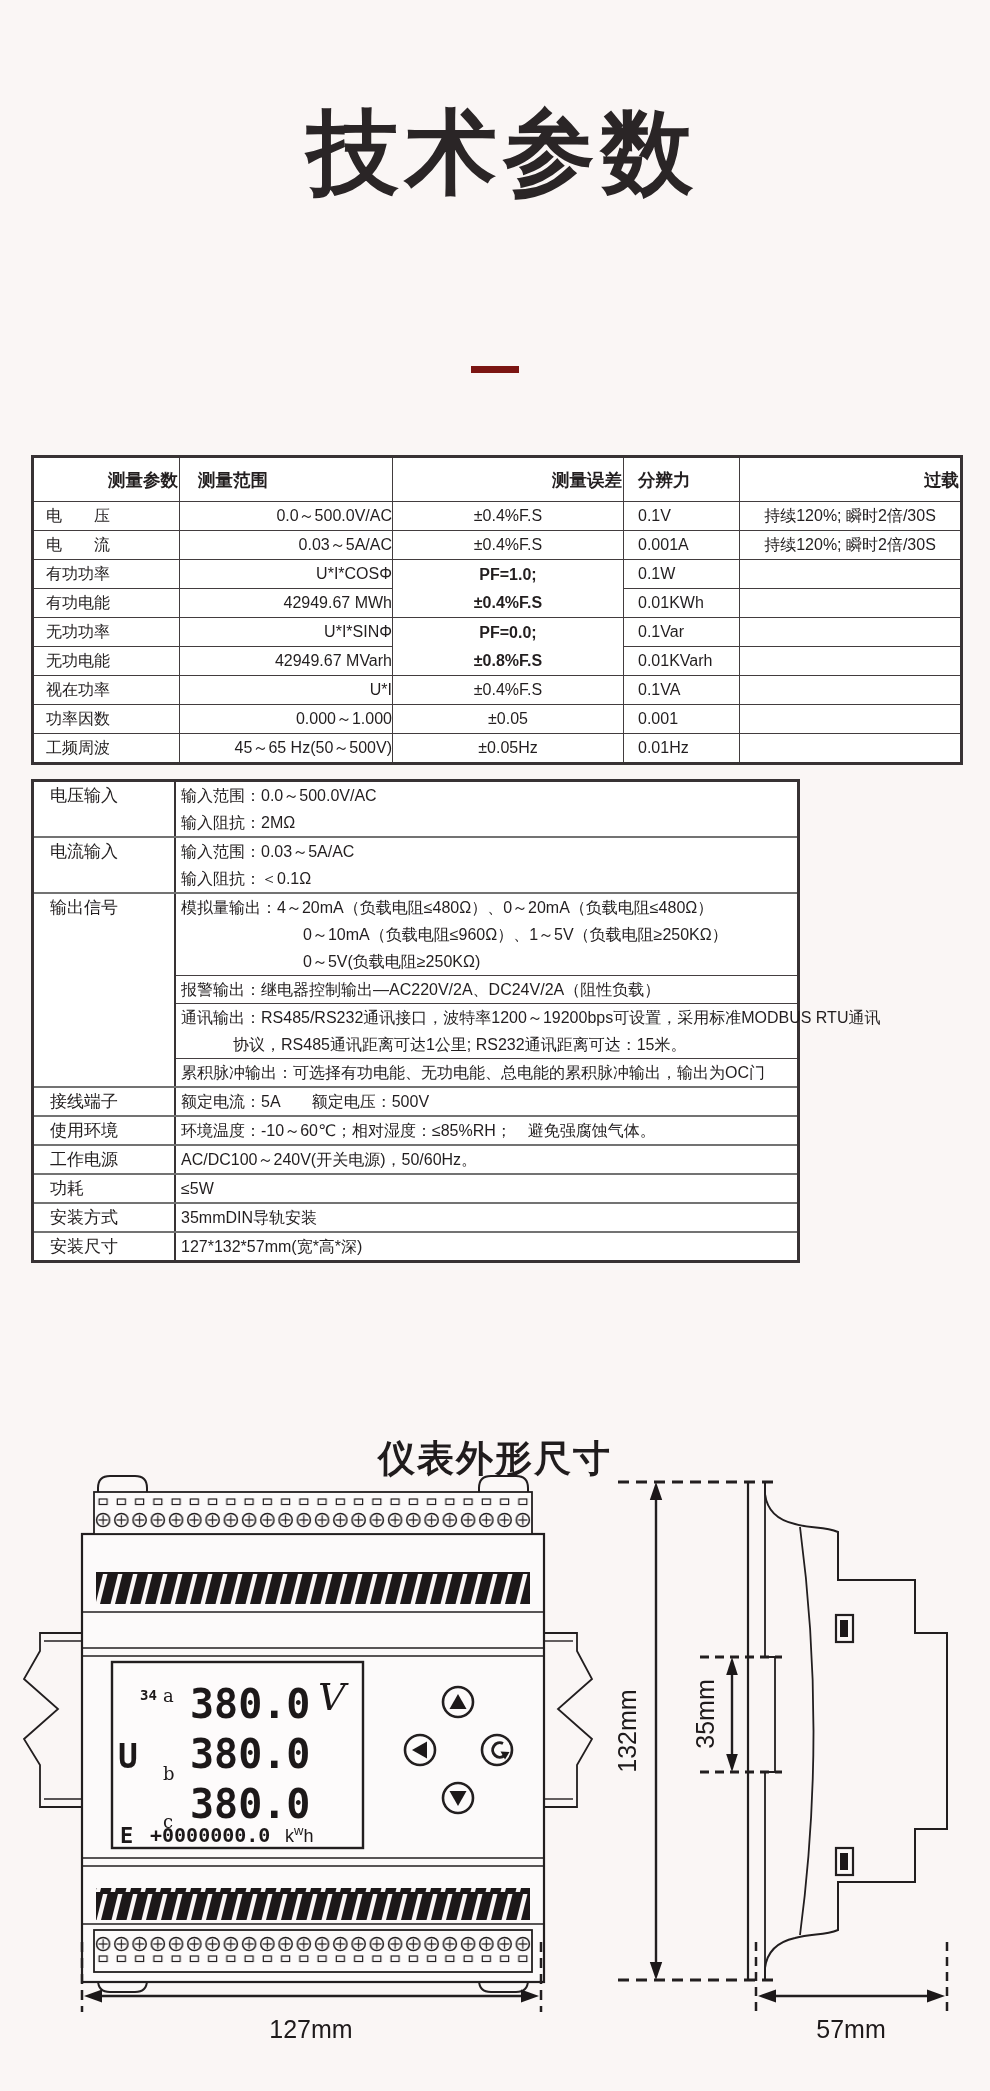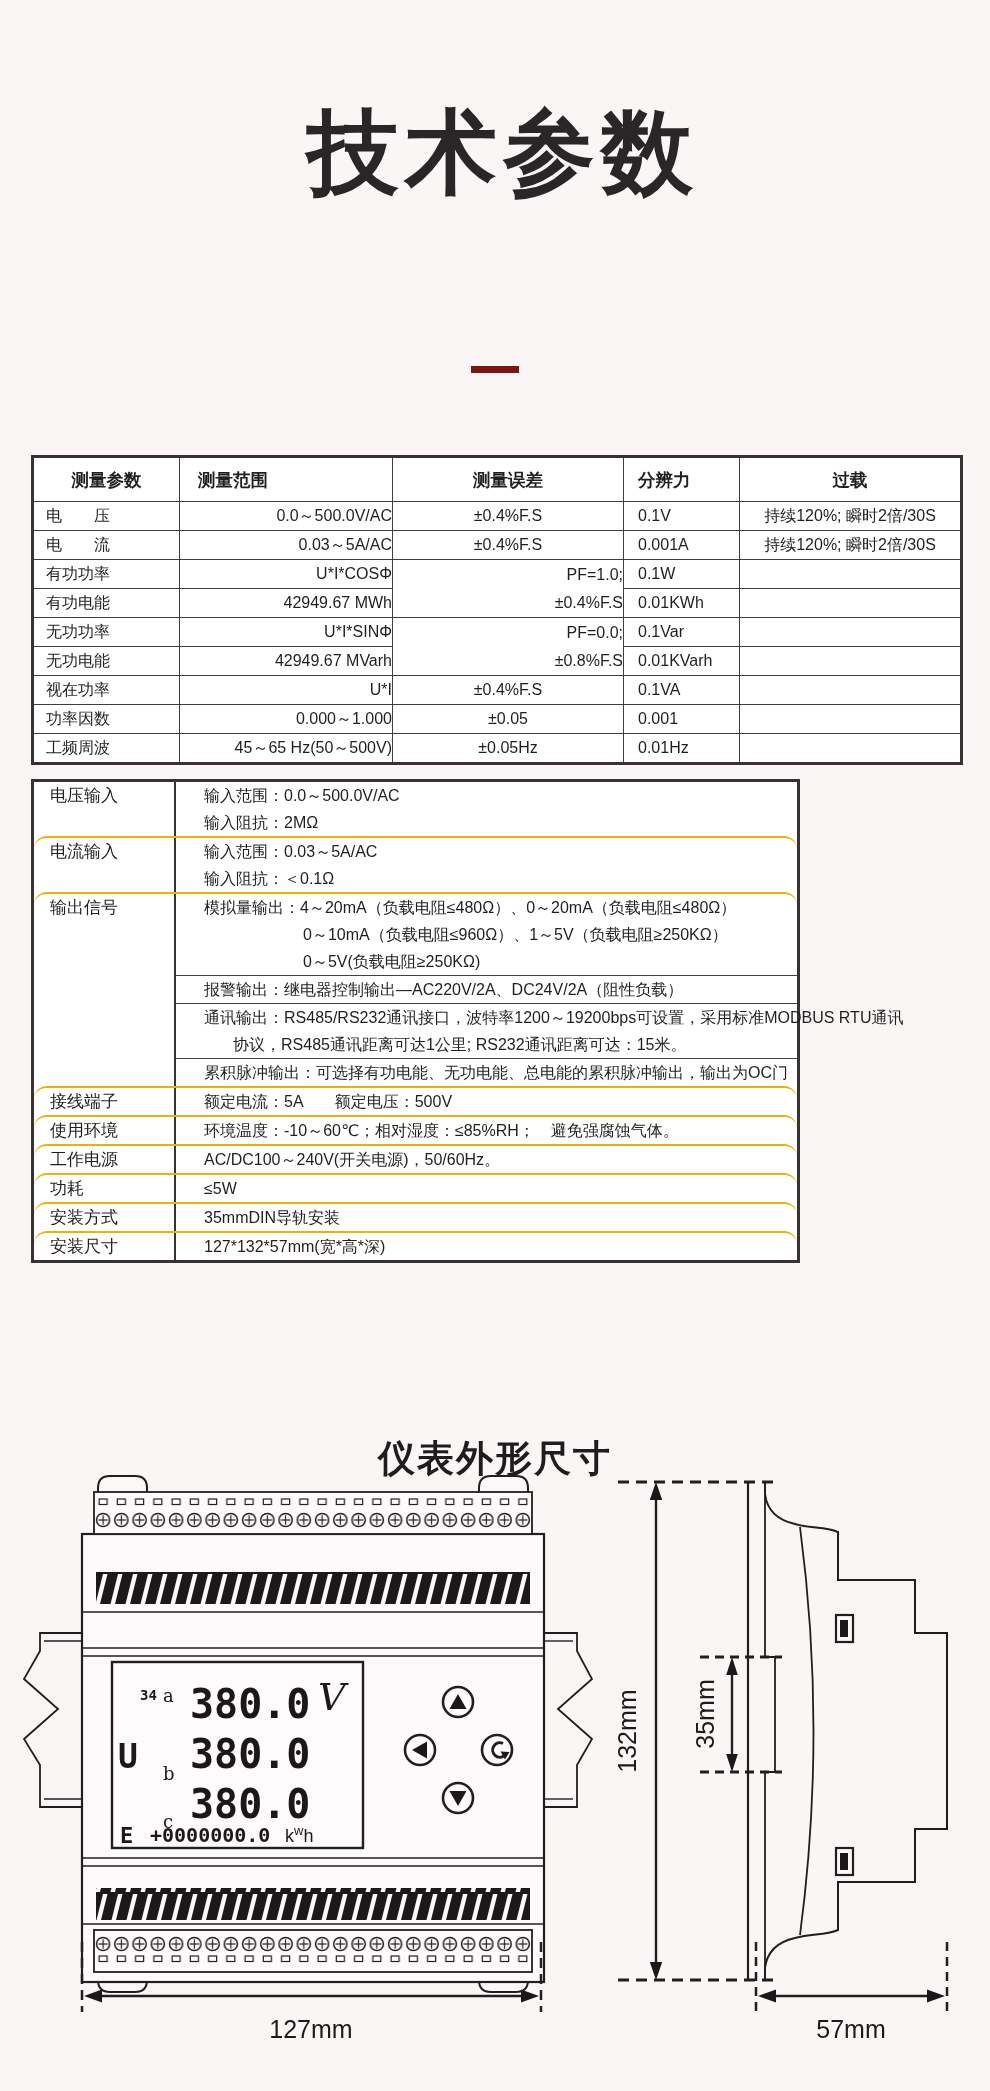--- a/index.html
+++ b/index.html
@@ -16,42 +16,42 @@
   .divider{
     position:absolute;top:366px;left:471px;width:48px;height:7px;background:#7b1512;
   }
   
   #t1{
     position:absolute;top:455px;left:31px;width:929px;
     border-collapse:collapse;table-layout:fixed;background:#ffffff;
     border:3px solid #383234;
   }
   #t1 th,#t1 td{border:1.6px solid #423c3e;overflow:hidden;white-space:nowrap;}
-  #t1 th{height:41px;font-size:17.5px;font-weight:700;text-align:center;}
+  #t1 th{height:41px;font-size:17.5px;font-weight:700;text-align:right;}
   #t1 th.c1{text-align:left;padding-left:18px;}
   #t1 th.c3{text-align:left;padding-left:14px;}
   #t1 td{height:28px;font-size:16px;padding:0;}
   #t1 td.c0{text-align:left;padding-left:12px;}
   #t1 td.c1{text-align:right;padding-left:18px;}
   #t1 td.c2{text-align:center;}
   #t1 td.c3{text-align:left;padding-left:14px;}
   #t1 td.c4{text-align:center;}
-  #t1 td .m{height:28px;line-height:28px;text-align:right;}
+  #t1 td .m{height:28px;line-height:28px;text-align:center;font-weight:bold;}
   
   #t2{
     position:absolute;top:779px;left:31px;width:769px;box-sizing:border-box;
     border:3px solid #383234;background:#ffffff;
   }
   #t2 .row{display:flex;}
-  #t2 .row + .row{border-top:2px solid #eab308;border-radius:13px;}
+  #t2 .row + .row{border-top:2px solid #737373;}
   #t2 .lab{flex:0 0 142px;width:142px;border-right:2px solid #383234;
     font-size:17px;line-height:27px;padding-left:16px;box-sizing:border-box;}
   #t2 .cont{flex:1;min-width:0;}
   #t2 .sub + .sub{border-top:1.6px solid #453f41;}
-  #t2 .line{line-height:27px;font-size:16px;padding-left:28px;white-space:nowrap;}
+  #t2 .line{line-height:27px;font-size:16px;padding-left:5px;white-space:nowrap;}
   #t2 .line.ind1{padding-left:127px;}
   #t2 .line.ind2{padding-left:57px;}
   
   .h2{
     position:absolute;top:1434px;left:0;width:100%;text-align:center;
     font-size:37px;font-weight:900;letter-spacing:2px;color:#201c1d;
   }
   #drawing{position:absolute;top:1430px;left:0;}
   .seg{font-family:"DejaVu Sans Mono",monospace;font-weight:700;}
   .srf{font-family:"DejaVu Serif",serif;}

